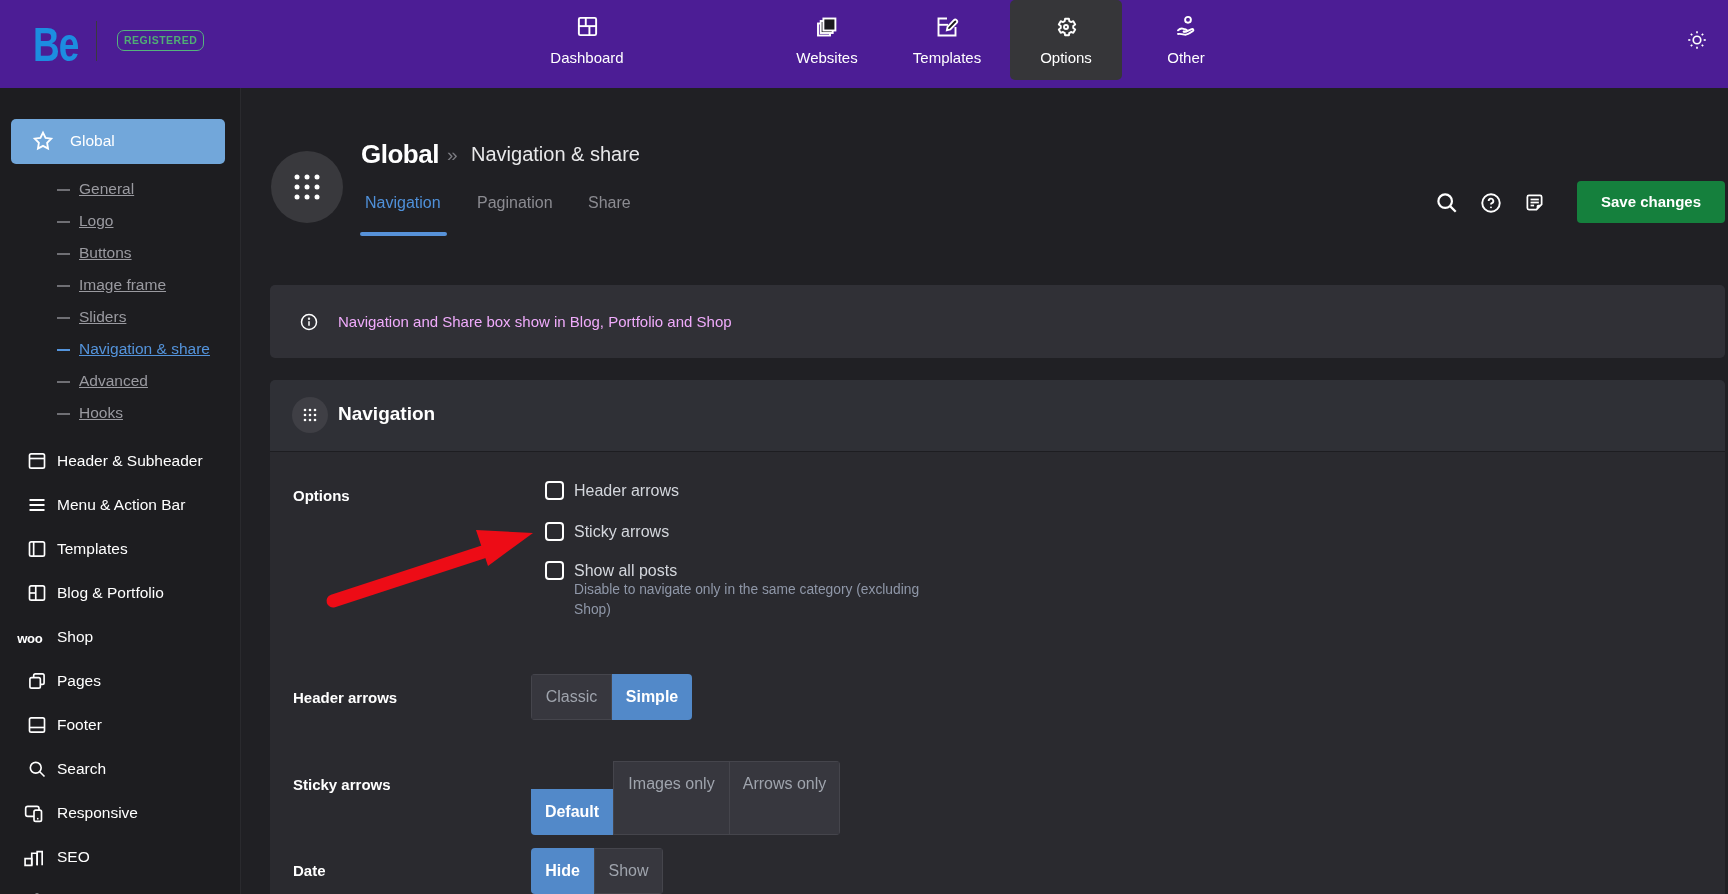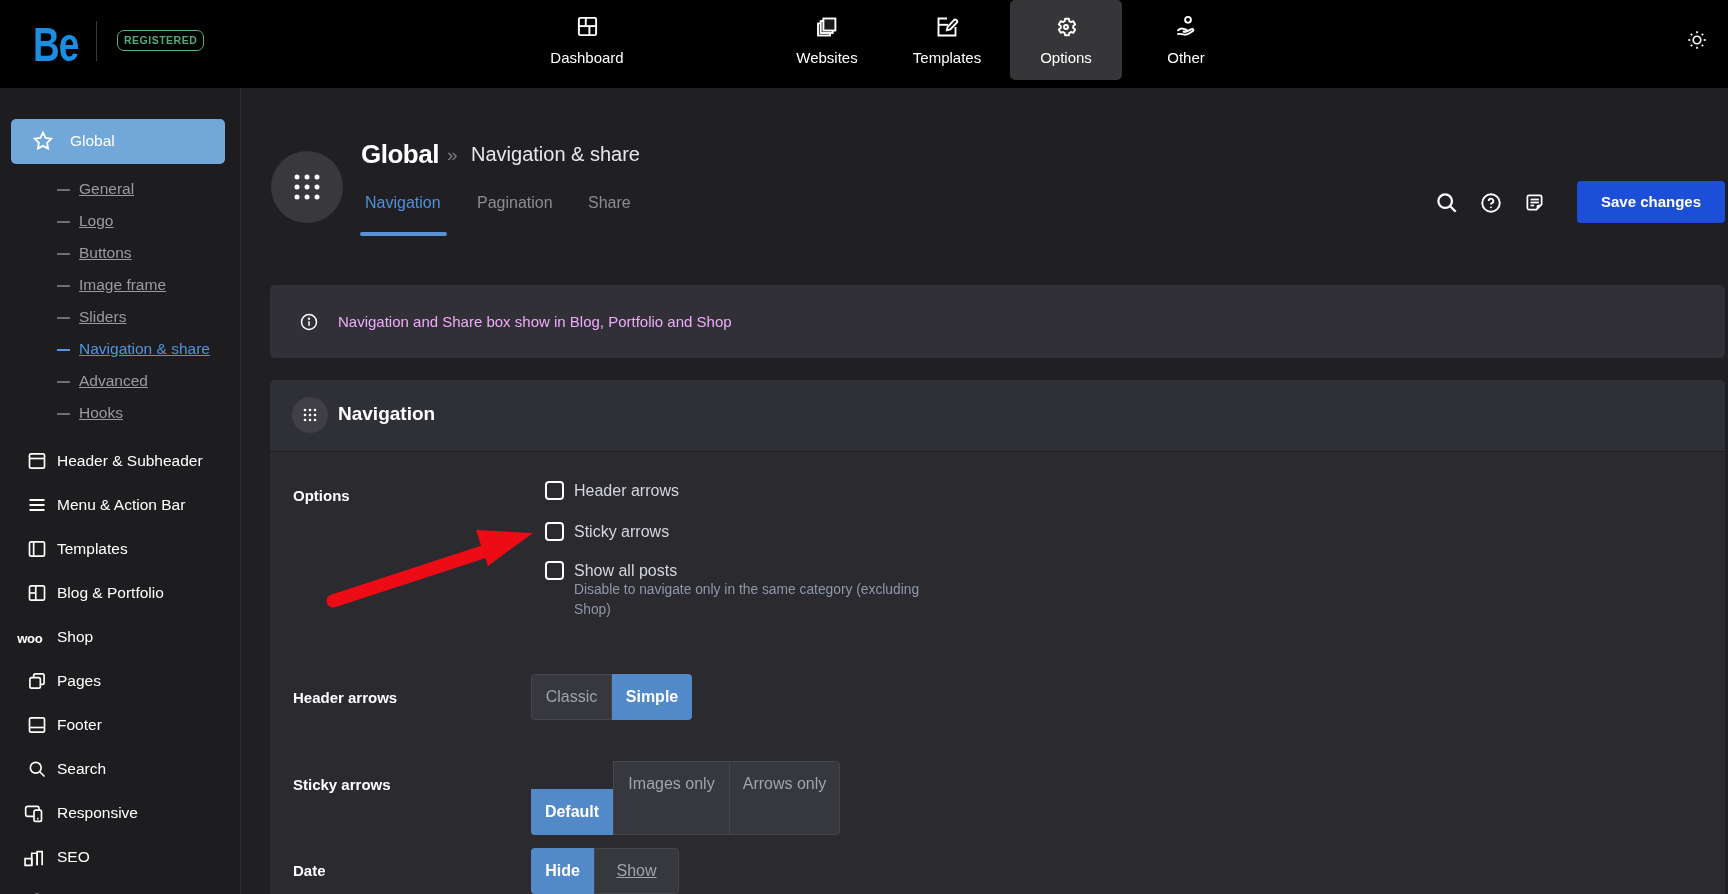--- a/index.html
+++ b/index.html
@@ -1,18 +1,18 @@
 <!DOCTYPE html>
 <html><head>
 <meta charset="utf-8">
 <style>
 * { margin:0; padding:0; box-sizing:border-box; }
 html,body { width:1728px; height:894px; overflow:hidden; background:#202024; font-family:"Liberation Sans", sans-serif; -webkit-font-smoothing:antialiased; }
 .abs { position:absolute; }
-#topbar { position:absolute; left:0; top:0; width:1728px; height:88px; background:#000000; }
+#topbar { position:absolute; left:0; top:0; width:1728px; height:88px; background:#4c1d95; }
 #belogo { position:absolute; left:33px; top:18px; font-size:37px; font-weight:700; color:#1c8de0; letter-spacing:-1px; transform:scaleY(1.3); transform-origin:0 0; }
 #sep { position:absolute; left:96px; top:21px; width:1px; height:40px; background:#3a3a3e; }
 #registered { position:absolute; left:117px; top:30px; height:21px; padding:0 6px; border:1.5px solid #55b37d; border-radius:7px; color:#50ac76; font-size:10.5px; font-weight:700; letter-spacing:0.5px; line-height:19px; }
 .topnav { position:absolute; top:0; height:80px; width:112px; text-align:center; color:#fff; }
 .topnav .ic { margin-top:15px; height:26px; }
 .topnav .lbl { font-size:15px; margin-top:8px; }
 .topnav.active { background:#363639; border-radius:5px; }
 #sun { position:absolute; right:21px; top:30px; }
 #sidebar { position:absolute; left:0; top:88px; width:241px; height:806px; background:#1d1d20; border-right:1px solid #2a2a2e; }
 #globalbox { position:absolute; left:11px; top:31px; width:214px; height:45px; background:#72a7da; border-radius:5px; color:#fff; }
@@ -29,21 +29,21 @@
 #content { position:absolute; left:241px; top:88px; width:1487px; height:806px; background:#202024; }
 
 #avatar { position:absolute; left:271px; top:151px; width:72px; height:72px; border-radius:50%; background:#39393d; }
 #h-global { position:absolute; left:361px; top:139px; font-size:26px; font-weight:700; color:#fff; letter-spacing:-0.5px; }
 #h-arr { position:absolute; left:447px; top:144px; font-size:19px; color:#7c7c82; }
 #h-sub { position:absolute; left:471px; top:143px; font-size:20px; color:#e8e8ea; }
 .tab { position:absolute; top:194px; font-size:16px; color:#8b8b91; }
 .tab.on { color:#4f90d9; }
 #tabline { position:absolute; left:360px; top:232px; width:87px; height:4px; background:#5792d9; border-radius:2px; }
 .hicon { position:absolute; top:188px; }
-#savebtn { position:absolute; left:1577px; top:181px; width:148px; height:42px; background:#1d4ed8; border-radius:4px; color:#fff; font-size:15px; font-weight:700; text-align:center; line-height:42px; }
+#savebtn { position:absolute; left:1577px; top:181px; width:148px; height:42px; background:#15803d; border-radius:4px; color:#fff; font-size:15px; font-weight:700; text-align:center; line-height:42px; }
 
 #infobar { position:absolute; left:270px; top:285px; width:1455px; height:73px; background:#303036; border-radius:5px; }
 #infobar .txt { position:absolute; left:68px; top:28px; font-size:15px; color:#f0abfc; }
 
 #cardhead { position:absolute; left:270px; top:380px; width:1455px; height:71px; background:#2f3036; border-bottom:1px solid #1d1d21; border-radius:5px 5px 0 0; box-sizing:content-box; }
 #cardhead .circ { position:absolute; left:22px; top:17px; width:36px; height:36px; border-radius:50%; background:#3f3f45; }
 #cardhead .ttl { position:absolute; left:68px; top:23px; font-size:19px; font-weight:700; color:#fff; }
 #cardbody { position:absolute; left:270px; top:452px; width:1455px; height:442px; background:#2a2a2f; }
 .flabel { position:absolute; left:293px; font-size:15px; font-weight:700; color:#fff; }
 .cb { position:absolute; left:545px; width:19px; height:19px; border:2.5px solid #fff; border-radius:4px; }
@@ -327,14 +327,14 @@
 <div class="flabel" style="top:776px;">Sticky arrows</div>
 <div class="seg" style="left:531px; top:761px;">
   <div class="on" style="width:82px; line-height:46px;margin-top:28px;">Default</div>
   <div class="off" style="width:117px; line-height:46px;">Images only</div>
   <div class="off" style="width:111px; line-height:46px; margin-left:-1px;">Arrows only</div>
 </div>
 
 <div class="flabel" style="top:862px;">Date</div>
 <div class="seg" style="left:531px; top:848px;">
   <div class="on" style="width:63px; line-height:46px;">Hide</div>
-  <div class="off" style="width:85px; line-height:46px;text-decoration:underline;">Show</div>
+  <div class="off" style="width:69px; line-height:46px;">Show</div>
 </div>
 
 </body></html>

